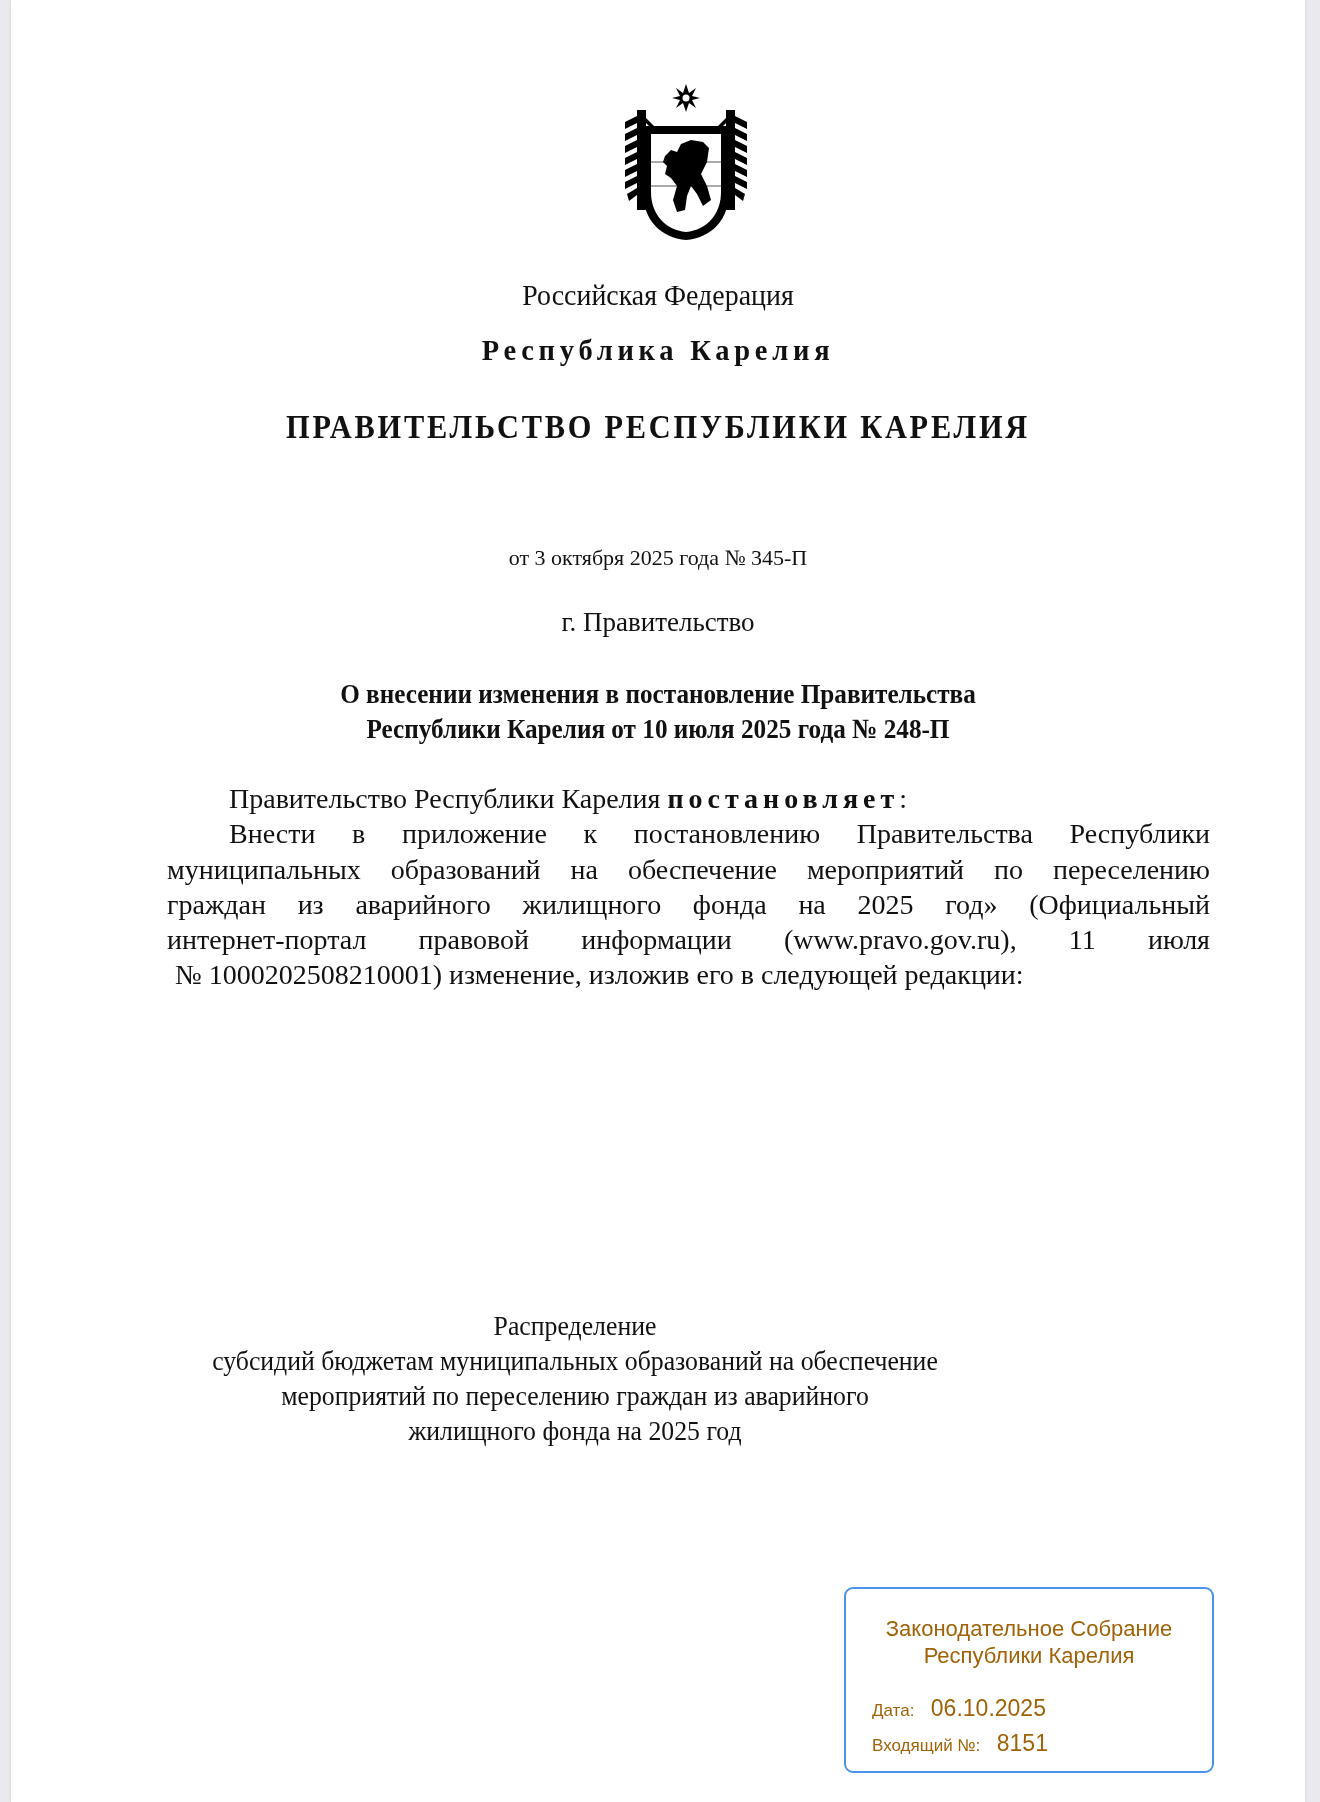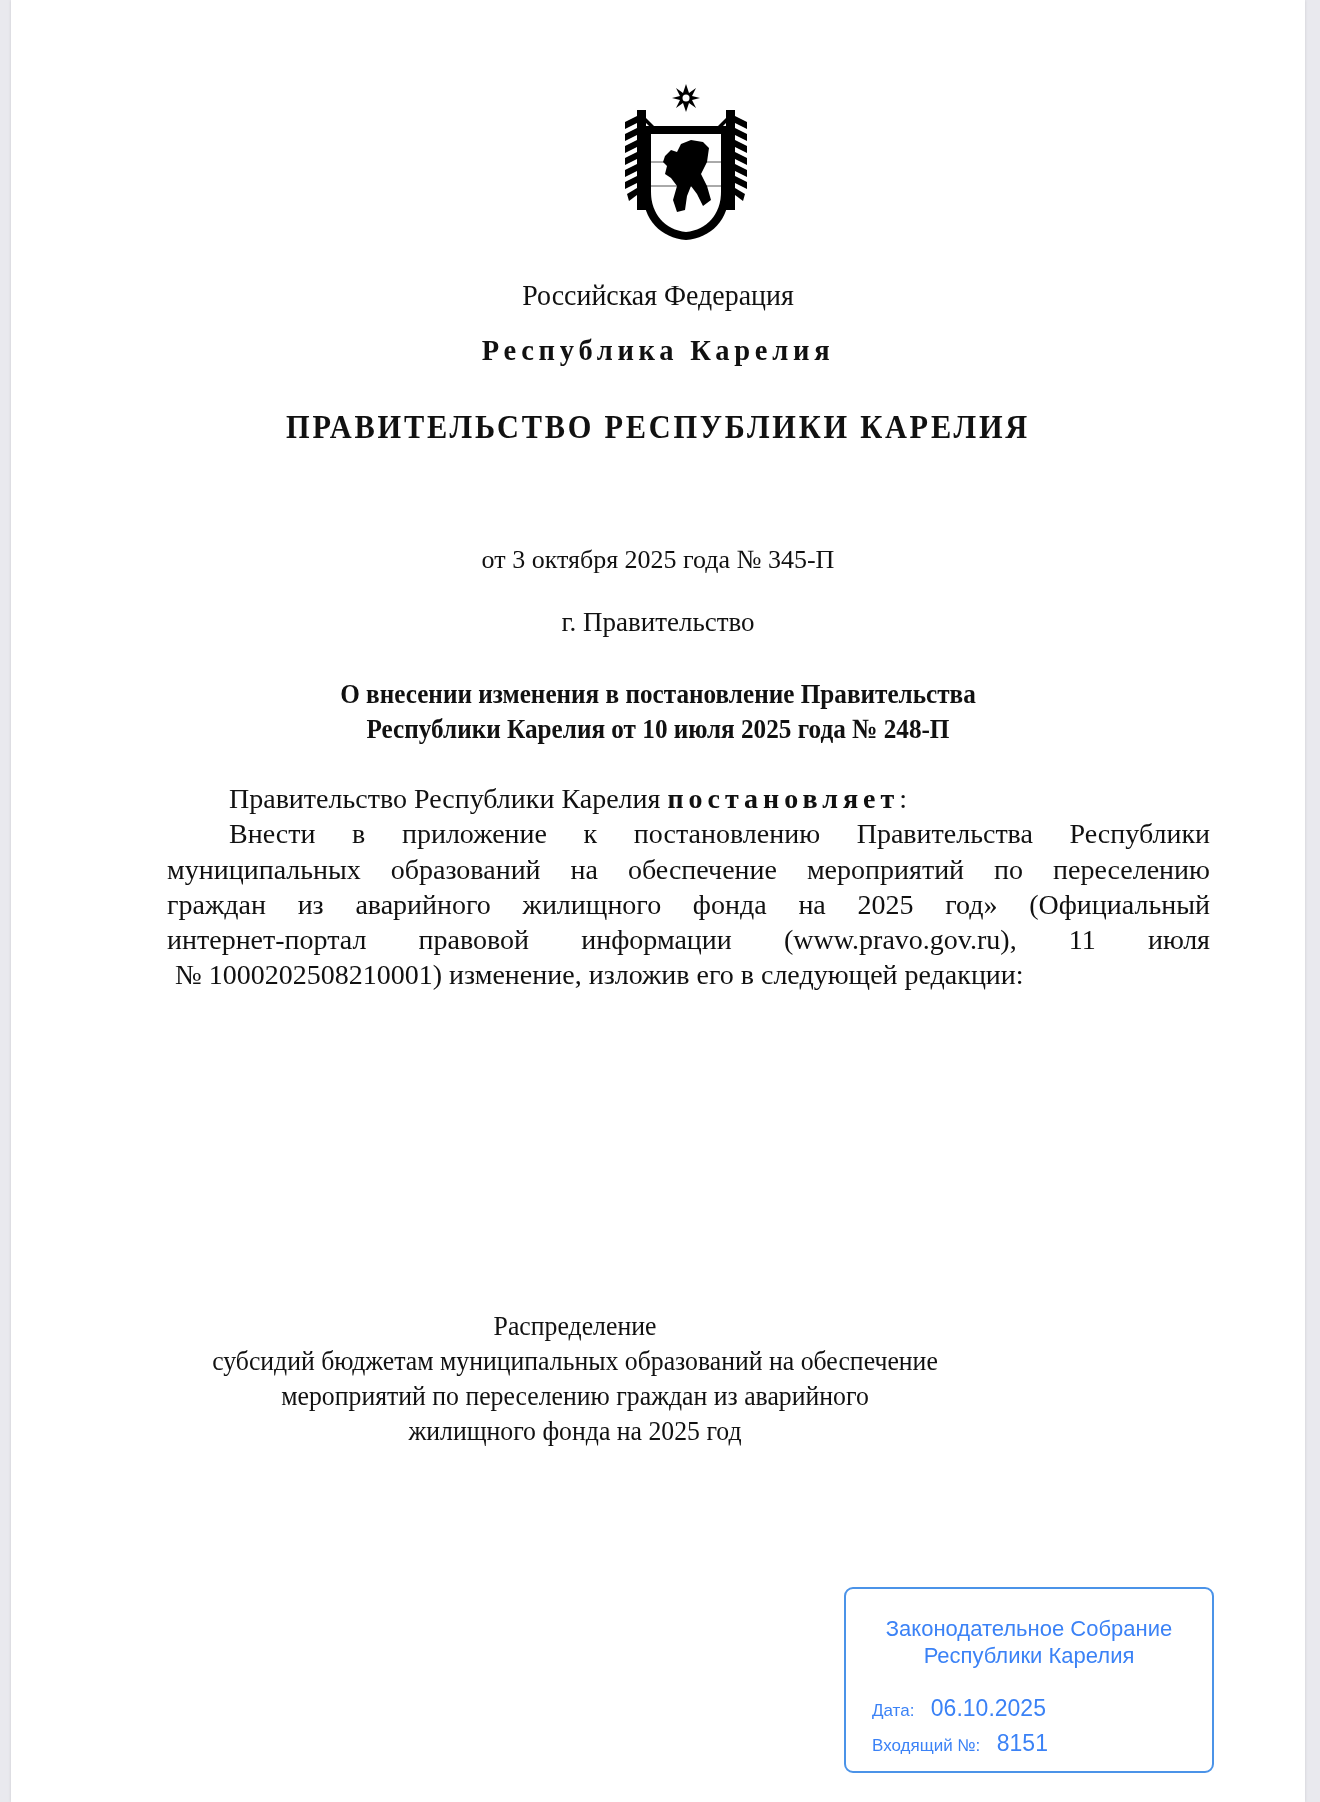--- a/index.html
+++ b/index.html
@@ -57,21 +57,21 @@
       letter-spacing: 3px;
       transform: scaleX(0.92);
     }
     .decree {
       top: 475px;
       font-size: 33px;
       letter-spacing: 9px;
     }
     .date-line {
       top: 545px;
-      font-size: 26px;
+      font-size: 22px;
     }
     .city {
       top: 607px;
       font-size: 27px;
     }
     .title {
       top: 676px;
       font-size: 28px;
       font-weight: bold;
       line-height: 35px;
@@ -128,21 +128,21 @@
       transform: scaleX(0.92);
     }
     .stamp {
       position: absolute;
       left: 833px;
       top: 1587px;
       width: 366px;
       height: 182px;
       border: 2px solid #4b93e8;
       border-radius: 9px;
-      color: #3b82f6;
+      color: #a16207;
       font-family: "Liberation Sans", "DejaVu Sans", sans-serif;
     }
     .stamp-org {
       position: absolute;
       top: 26px;
       left: 0;
       width: 100%;
       text-align: center;
       font-size: 22px;
       line-height: 27px;

